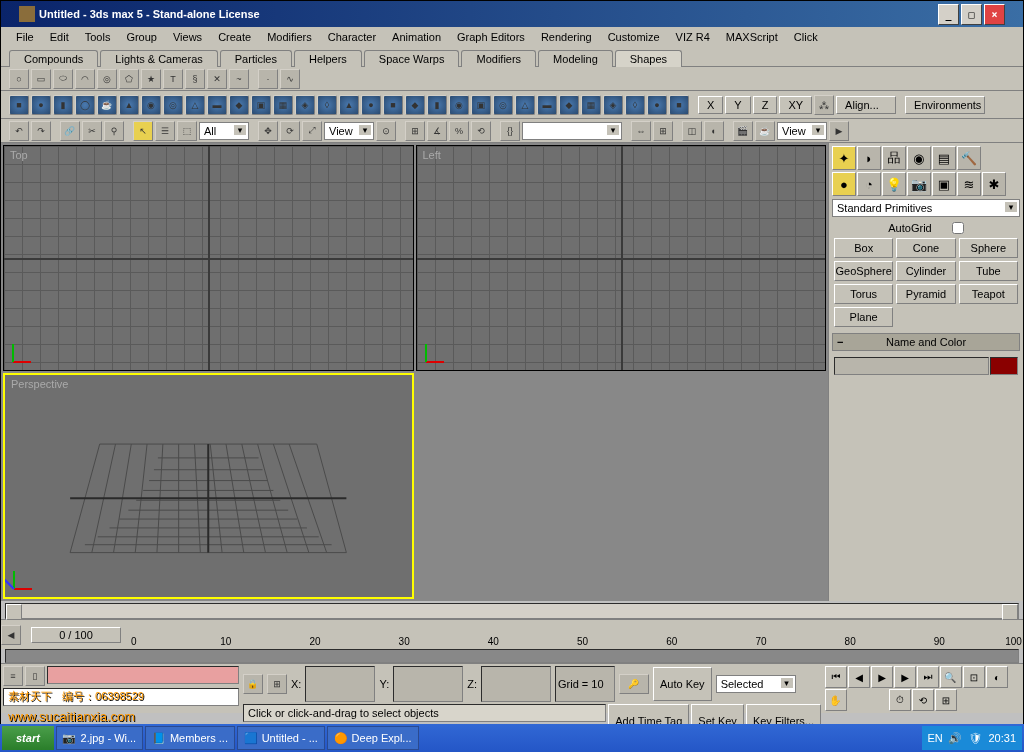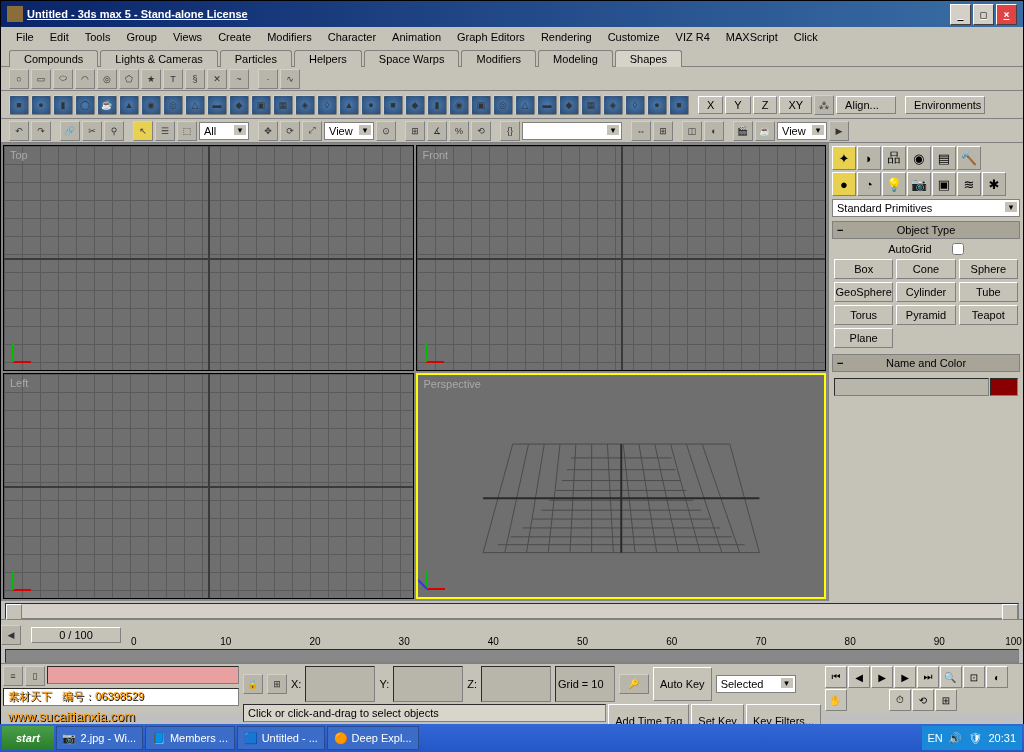--- a/index.html
+++ b/index.html
@@ -1,18 +1,18 @@
 <!DOCTYPE html>
 <html><head>
 <meta charset="utf-8">
 <style>
 * { margin: 0; padding: 0; box-sizing: border-box; font-family: "Tahoma", "MS Sans Serif", sans-serif; font-size: 11px; }
 body { background: #000; width: 1024px; height: 752px; overflow: hidden; position: relative; }
 .window { position: absolute; left: 0; top: 0; width: 1024px; height: 732px; background: #c0c0c0; border: 1px solid #000; }
-.titlebar { height: 26px; background: linear-gradient(to right, #0a246a, #3a6ea5); display: flex; align-items: center; padding: 0 6px; color: #fff; font-weight: bold; font-size: 12px; text-decoration: underline; }
+.titlebar { height: 26px; background: linear-gradient(to right, #0a246a, #3a6ea5); display: flex; align-items: center; padding: 0 18px; color: #fff; font-weight: bold; font-size: 12px; }
 .titlebar .icon { width: 16px; height: 16px; background: #8a6d3b; margin-right: 4px; }
 .titlebar .title { flex: 1; }
 .win-btn { width: 21px; height: 21px; background: #d4d0c8; border: 1px solid #fff; border-right-color: #404040; border-bottom-color: #404040; margin-left: 2px; font-family: "Marlett", monospace; font-size: 10px; display: flex; align-items: center; justify-content: center; color: #000; font-weight: bold; }
 .win-btn.close { background: #e04343; color: #fff; }
 .menubar { height: 20px; background: #c5c2b8; display: flex; align-items: center; padding: 0 8px; gap: 2px; }
 .menubar .mitem { padding: 2px 7px; color: #000; cursor: default; }
 .tabbar { height: 20px; background: #c5c2b8; display: flex; align-items: flex-end; padding: 0 8px; border-bottom: 1px solid #808080; }
 .tab { padding: 2px 14px; background: #c5c2b8; border: 1px solid #808080; border-bottom: none; border-top-left-radius: 3px; border-top-right-radius: 3px; margin-right: 2px; color: #000; font-size: 11px; position: relative; top: 1px; }
 .tab.active { background: #d6d3c9; }
 .toolbar { height: 24px; background: #c5c2b8; display: flex; align-items: center; padding: 2px 8px; gap: 2px; border-bottom: 1px solid #808080; }
@@ -219,30 +219,20 @@
         <div class="label">Top</div>
         <div class="grid"></div>
         <div class="axis-major axis-h"></div>
           <div class="axis-major axis-v"></div>
         <div class="gizmo">
             <div class="ax r"></div>
             <div class="ax g"></div>
           </div>
       </div>
       <div class="vp">
-        <div class="label">Front</div>
-        <div class="grid"></div>
-        <div class="axis-major axis-h"></div>
-          <div class="axis-major axis-v"></div>
-        <div class="gizmo">
-            <div class="ax r"></div>
-            <div class="ax g"></div>
-          </div>
-      </div>
-      <div class="vp">
         <div class="label">Left</div>
         <div class="grid"></div>
         <div class="axis-major axis-h"></div>
           <div class="axis-major axis-v"></div>
         <div class="gizmo">
             <div class="ax r"></div>
             <div class="ax g"></div>
           </div>
       </div>
       <div class="vp active persp">
@@ -296,21 +286,20 @@
       <div class="sp-row">
         <div class="sp-icon sel">●</div>
         <div class="sp-icon">◔</div>
         <div class="sp-icon">💡</div>
         <div class="sp-icon">📷</div>
         <div class="sp-icon">▣</div>
         <div class="sp-icon">≋</div>
         <div class="sp-icon">✱</div>
       </div>
       <div class="dropdown" style="width:100%;margin:3px 0">Standard Primitives</div>
-      <div class="rollout-hdr">Object Type</div>
       <div class="autogrid">
           <span>AutoGrid</span>
           <input type="checkbox" style="">
         </div>
       <div class="btngrid">
         <div class="sp-btn">Box</div>
         <div class="sp-btn">Cone</div>
         <div class="sp-btn">Sphere</div>
         <div class="sp-btn">GeoSphere</div>
         <div class="sp-btn">Cylinder</div>

